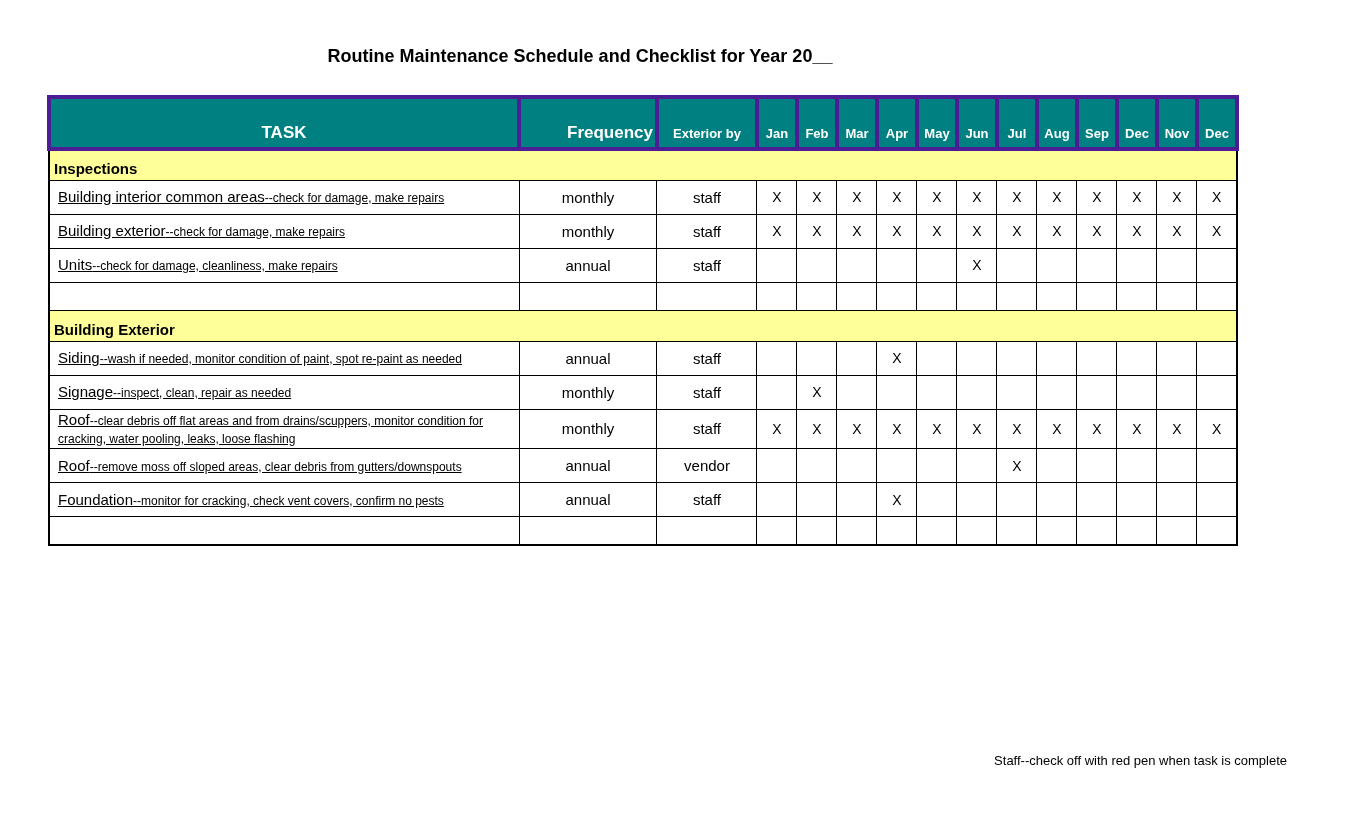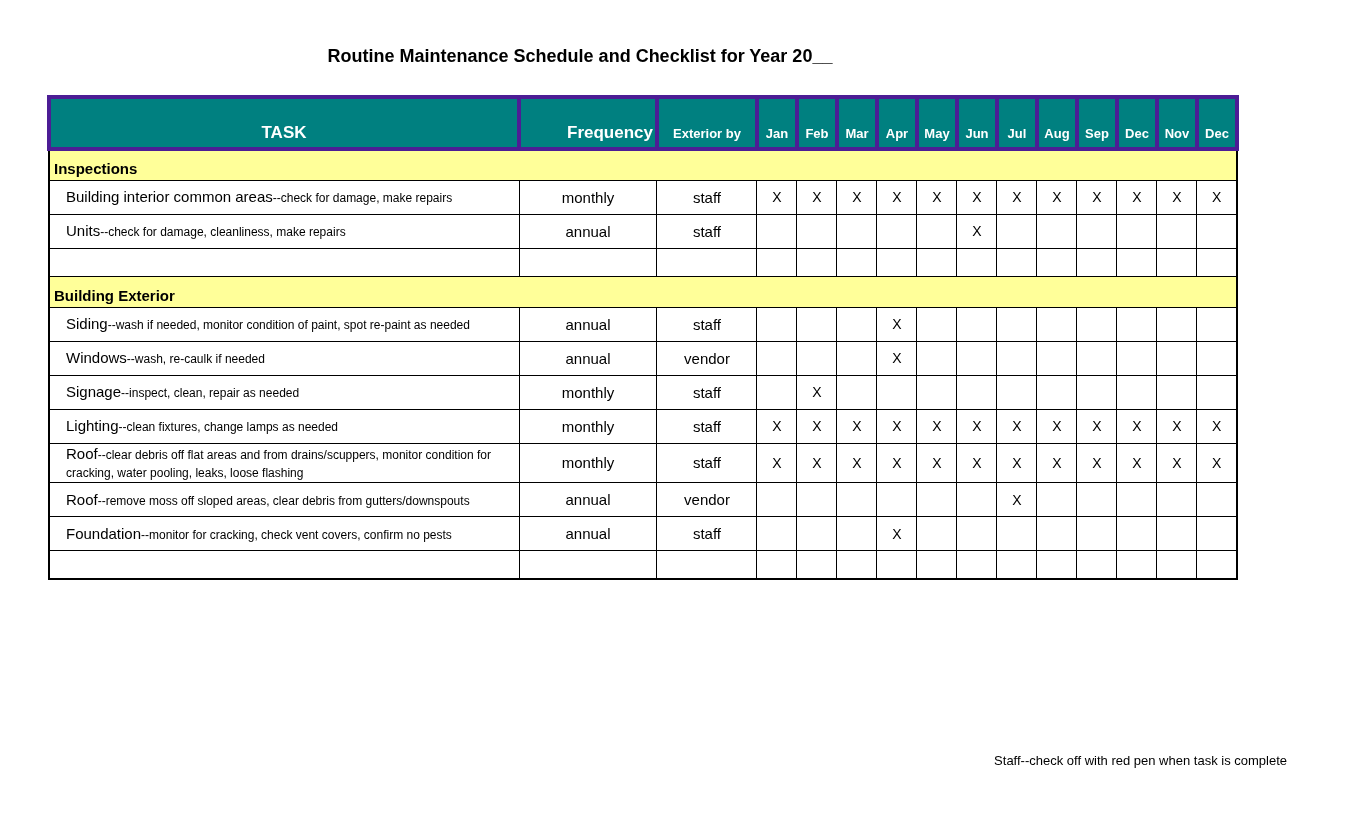--- a/index.html
+++ b/index.html
@@ -57,22 +57,23 @@
     background: #FFFF99;
     font-size: 15px;
     font-weight: bold;
     vertical-align: bottom;
     padding: 2px 2px 3px 4px;
   }
 
   tr.task-row { height: 34px; }
   td.task-cell {
     vertical-align: middle;
-    padding: 1px 2px 1px 16px;
+    padding: 1px 2px 1px 8px;
     line-height: 1.15;
+    text-decoration: underline;
   }
   .task-name { font-size: 15px; }
   .task-desc { font-size: 12px; }
 
   td.freq-cell, td.perf-cell {
     font-size: 15px;
     text-align: center;
     vertical-align: middle;
   }
   td.mark-cell {
@@ -151,20 +152,37 @@
           <td class="mark-cell">X</td>
           <td class="mark-cell">X</td>
           <td class="mark-cell">X</td>
           <td class="mark-cell">X</td>
           <td class="mark-cell">X</td>
           <td class="mark-cell">X</td>
           <td class="mark-cell">X</td>
           <td class="mark-cell">X</td>
         </tr>
         <tr class="task-row">
+          <td class="task-cell"><span class="task-name">Building exterior</span><span class="task-desc">--check for damage, make repairs</span></td>
+          <td class="freq-cell">monthly</td>
+          <td class="perf-cell">staff</td>
+          <td class="mark-cell">X</td>
+          <td class="mark-cell">X</td>
+          <td class="mark-cell">X</td>
+          <td class="mark-cell">X</td>
+          <td class="mark-cell">X</td>
+          <td class="mark-cell">X</td>
+          <td class="mark-cell">X</td>
+          <td class="mark-cell">X</td>
+          <td class="mark-cell">X</td>
+          <td class="mark-cell">X</td>
+          <td class="mark-cell">X</td>
+          <td class="mark-cell">X</td>
+        </tr>
+        <tr class="task-row">
           <td class="task-cell"><span class="task-name">Units</span><span class="task-desc">--check for damage, cleanliness, make repairs</span></td>
           <td class="freq-cell">annual</td>
           <td class="perf-cell">staff</td>
           <td class="mark-cell"></td>
           <td class="mark-cell"></td>
           <td class="mark-cell"></td>
           <td class="mark-cell"></td>
           <td class="mark-cell"></td>
           <td class="mark-cell">X</td>
           <td class="mark-cell"></td>
@@ -205,69 +223,35 @@
           <td class="mark-cell"></td>
           <td class="mark-cell"></td>
           <td class="mark-cell"></td>
           <td class="mark-cell"></td>
           <td class="mark-cell"></td>
           <td class="mark-cell"></td>
           <td class="mark-cell"></td>
           <td class="mark-cell"></td>
         </tr>
         <tr class="task-row">
-          <td class="task-cell"><span class="task-name">Windows</span><span class="task-desc">--wash, re-caulk if needed</span></td>
-          <td class="freq-cell">annual</td>
-          <td class="perf-cell">vendor</td>
-          <td class="mark-cell"></td>
-          <td class="mark-cell"></td>
-          <td class="mark-cell"></td>
-          <td class="mark-cell">X</td>
-          <td class="mark-cell"></td>
-          <td class="mark-cell"></td>
-          <td class="mark-cell"></td>
-          <td class="mark-cell"></td>
-          <td class="mark-cell"></td>
-          <td class="mark-cell"></td>
-          <td class="mark-cell"></td>
-          <td class="mark-cell"></td>
-        </tr>
-        <tr class="task-row">
           <td class="task-cell"><span class="task-name">Signage</span><span class="task-desc">--inspect, clean, repair as needed</span></td>
           <td class="freq-cell">monthly</td>
           <td class="perf-cell">staff</td>
           <td class="mark-cell"></td>
           <td class="mark-cell">X</td>
           <td class="mark-cell"></td>
           <td class="mark-cell"></td>
           <td class="mark-cell"></td>
           <td class="mark-cell"></td>
           <td class="mark-cell"></td>
           <td class="mark-cell"></td>
           <td class="mark-cell"></td>
           <td class="mark-cell"></td>
           <td class="mark-cell"></td>
           <td class="mark-cell"></td>
-        </tr>
-        <tr class="task-row">
-          <td class="task-cell"><span class="task-name">Lighting</span><span class="task-desc">--clean fixtures, change lamps as needed</span></td>
-          <td class="freq-cell">monthly</td>
-          <td class="perf-cell">staff</td>
-          <td class="mark-cell">X</td>
-          <td class="mark-cell">X</td>
-          <td class="mark-cell">X</td>
-          <td class="mark-cell">X</td>
-          <td class="mark-cell">X</td>
-          <td class="mark-cell">X</td>
-          <td class="mark-cell">X</td>
-          <td class="mark-cell">X</td>
-          <td class="mark-cell">X</td>
-          <td class="mark-cell">X</td>
-          <td class="mark-cell">X</td>
-          <td class="mark-cell">X</td>
         </tr>
         <tr class="task-row">
           <td class="task-cell"><span class="task-name">Roof</span><span class="task-desc">--clear debris off flat areas and from drains/scuppers, monitor condition for cracking, water pooling, leaks, loose flashing</span></td>
           <td class="freq-cell">monthly</td>
           <td class="perf-cell">staff</td>
           <td class="mark-cell">X</td>
           <td class="mark-cell">X</td>
           <td class="mark-cell">X</td>
           <td class="mark-cell">X</td>
           <td class="mark-cell">X</td>

